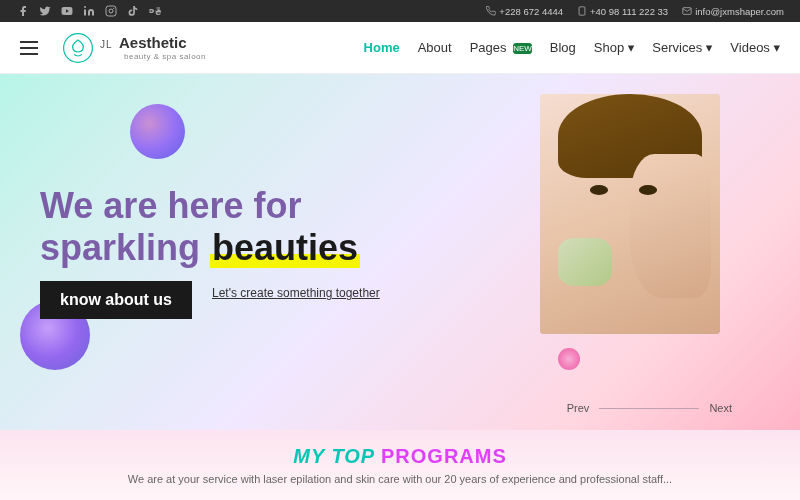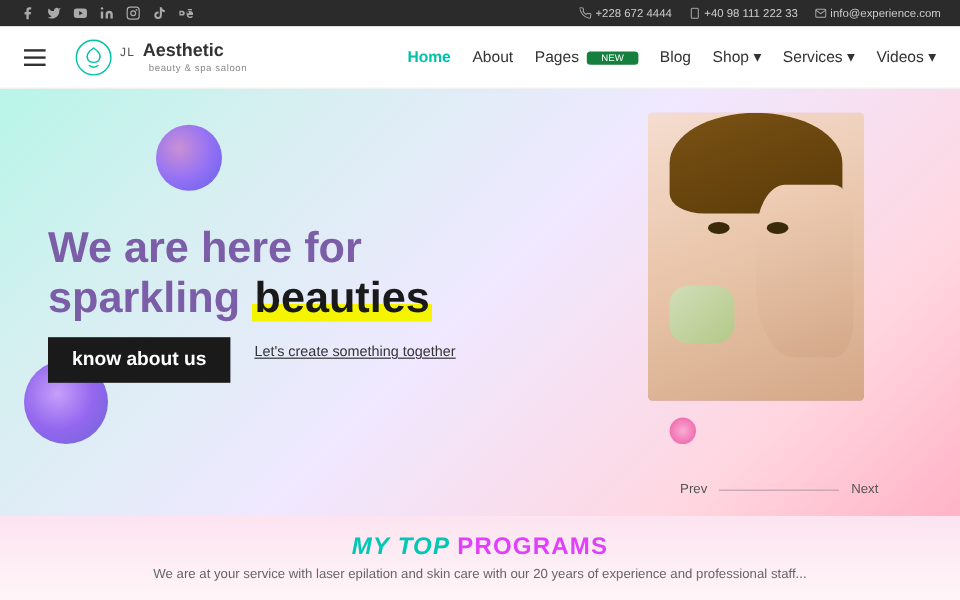--- a/index.html
+++ b/index.html
@@ -35,21 +35,21 @@
     }
     .nav-left { display: flex; align-items: center; gap: 24px; }
     .hamburger { display: flex; flex-direction: column; gap: 4px; cursor: pointer; }
     .hamburger span { display: block; width: 18px; height: 2px; background: #333; }
     .logo-area { display: flex; align-items: center; gap: 6px; }
     .logo-icon { width: 32px; height: 32px; }
     .logo-text { display: flex; flex-direction: column; }
     .logo-text .subtitle { font-size: 8px; color: #888; letter-spacing: 0.5px; padding-left: 24px; }
     .nav-links { display: flex; align-items: center; gap: 18px; font-size: 13px; }
     .nav-links a { text-decoration: none; color: #333; }
-    .nav-links .new-badge { background: #15803d; color: #fff; font-size: 8px; padding: 1px 12px; border-radius: 3px; margin-left: 3px; vertical-align: middle; }
+    .nav-links .new-badge { background: #15803d; color: #fff; font-size: 8px; padding: 1px 0; border-radius: 3px; margin-left: 3px; vertical-align: middle; }
 
     
     .hero {
       position: relative;
       height: 356px;
       background: linear-gradient(135deg, #b8f5e8 0%, #d4f0f0 20%, #f0e8ff 50%, #ffd6e0 80%, #ffb3c6 100%);
       overflow: hidden;
       display: flex;
       align-items: center;
     }
@@ -259,21 +259,21 @@
           <rect x="5" y="2" width="14" height="20" rx="2" ry="2"></rect>
           <line x1="12" y1="18" x2="12" y2="18"></line>
         </svg>
       <span>+40 98 111 222 33</span>
     </span>
     <span>
       <svg width="10" height="10" viewBox="0 0 24 24" fill="none" stroke="#aaa" stroke-width="2">
           <path d="M4 4h16c1.1 0 2 .9 2 2v12c0 1.1-.9 2-2 2H4c-1.1 0-2-.9-2-2V6c0-1.1.9-2 2-2z"></path>
           <polyline points="22,6 12,13 2,6"></polyline>
         </svg>
-      <span>info@experience.com</span>
+      <span>info@jxmshaper.com</span>
     </span>
   </div>
 </div>
 
 <nav class="navbar">
   <div class="nav-left">
     <div class="hamburger">
       <span></span>
         <span></span>
         <span></span>

